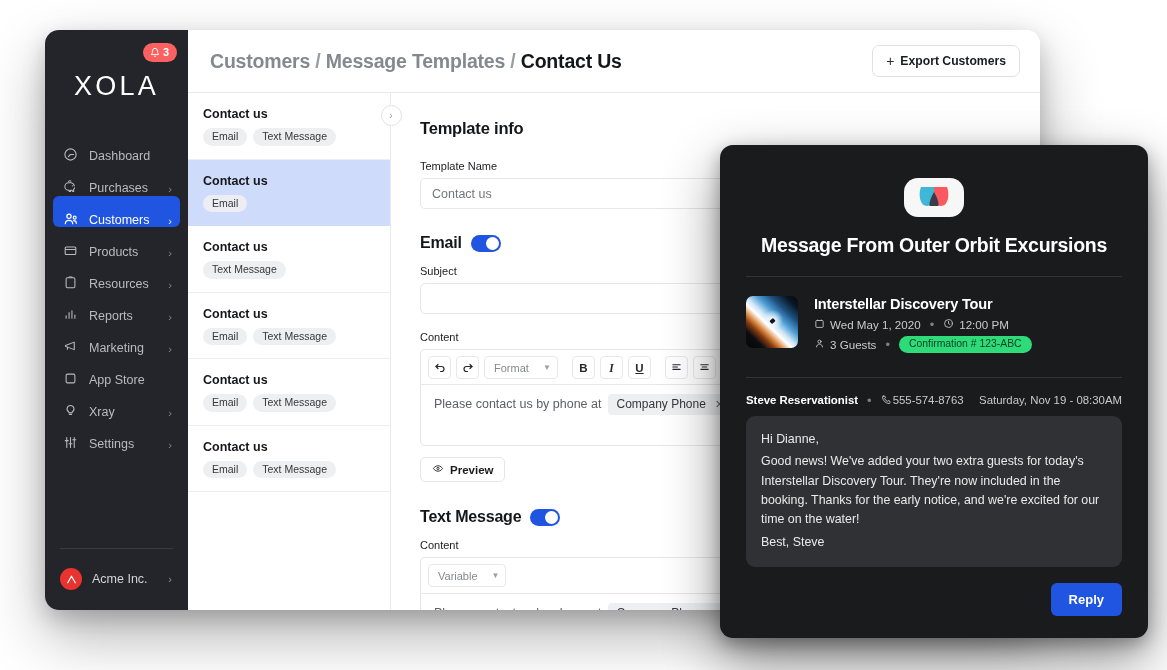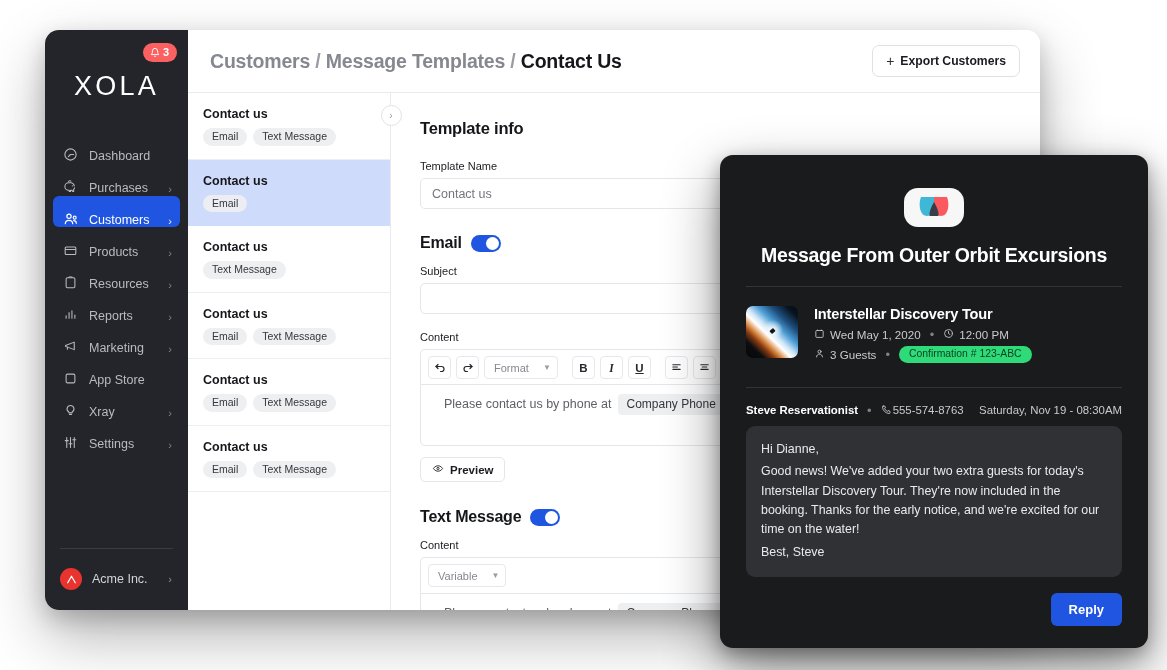--- a/index.html
+++ b/index.html
@@ -331,21 +331,21 @@
     min-width: 74px;
   }
   .tb-sel .cv { font-size: 8px; color: #9a9ca2; }
   .tb-gap { width: 4px; }
 
   .editor-body {
     border: 1px solid #e4e6e9;
     border-radius: 0 0 5px 5px;
     background: #fff;
     min-height: 62px;
-    padding: 12px 23px;
+    padding: 12px 13px;
     font-size: 12.5px;
     color: #5e6066;
     display: flex;
     align-items: flex-start;
     flex-wrap: wrap;
     gap: 3px;
   }
   .var-chip {
     background: #eeeff1;
     border-radius: 4px;
@@ -382,21 +382,21 @@
     border-radius: 5px 5px 0 0;
     padding: 6px 7px;
     background: #fff;
     display: flex;
   }
 
   
   #msg-card {
     position: absolute;
     left: 720px;
-    top: 155px;
+    top: 145px;
     width: 428px;
     height: 493px;
     background: #1a1b1d;
     border-radius: 13px;
     box-shadow: 0 22px 55px rgba(0,0,0,.45), 0 6px 18px rgba(0,0,0,.30);
     overflow: hidden;
     display: flex;
     flex-direction: column;
     padding: 0 26px;
   }

